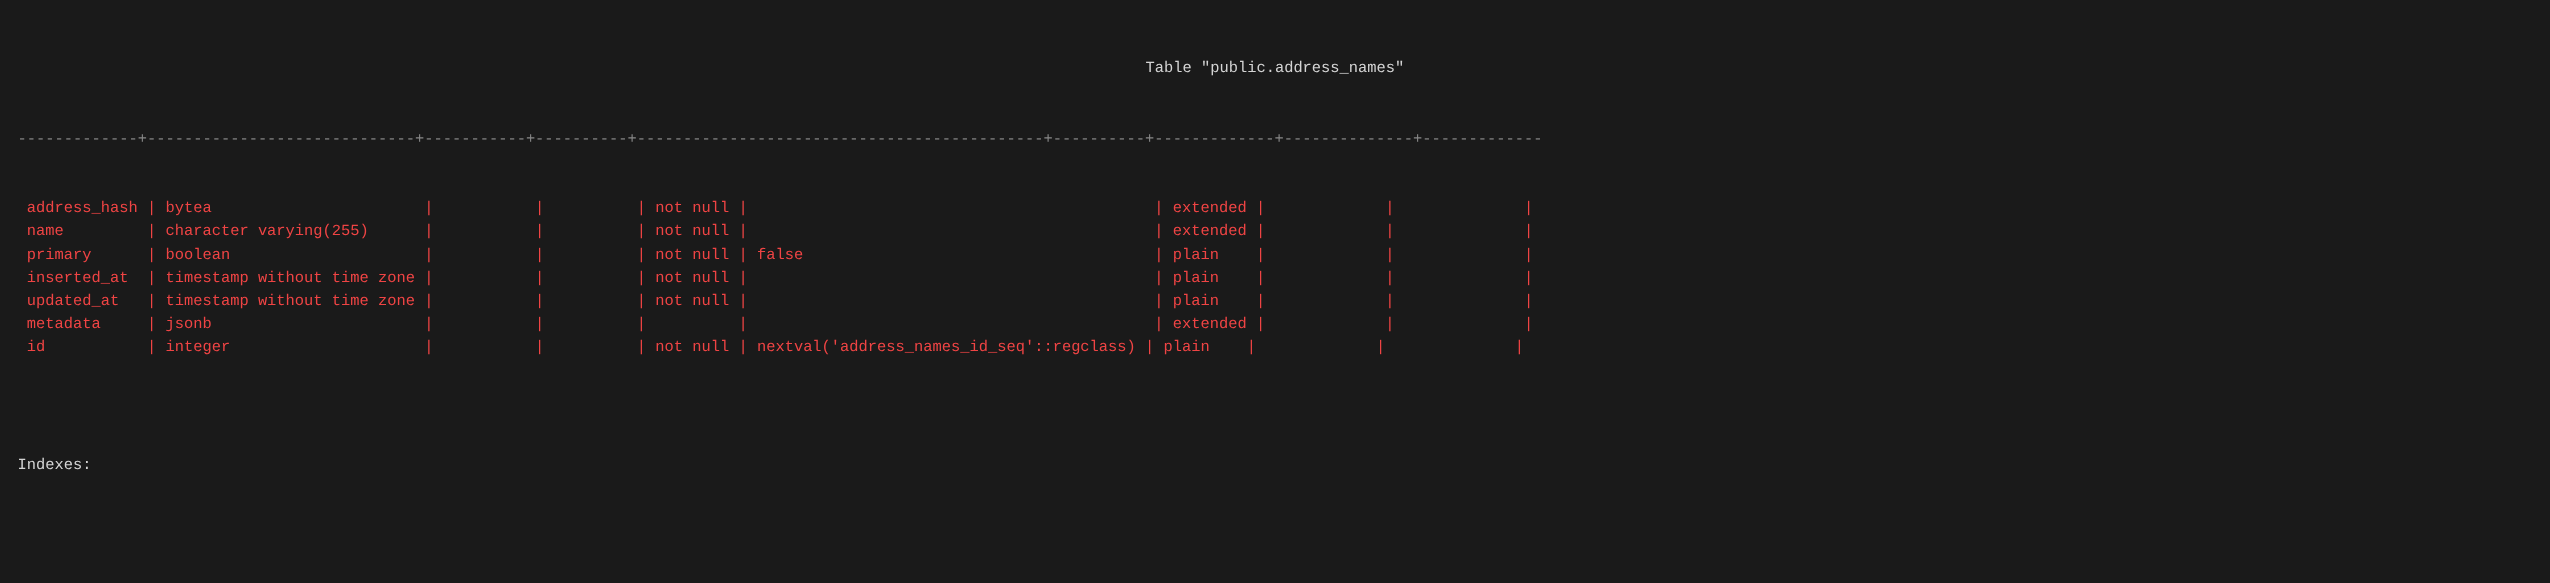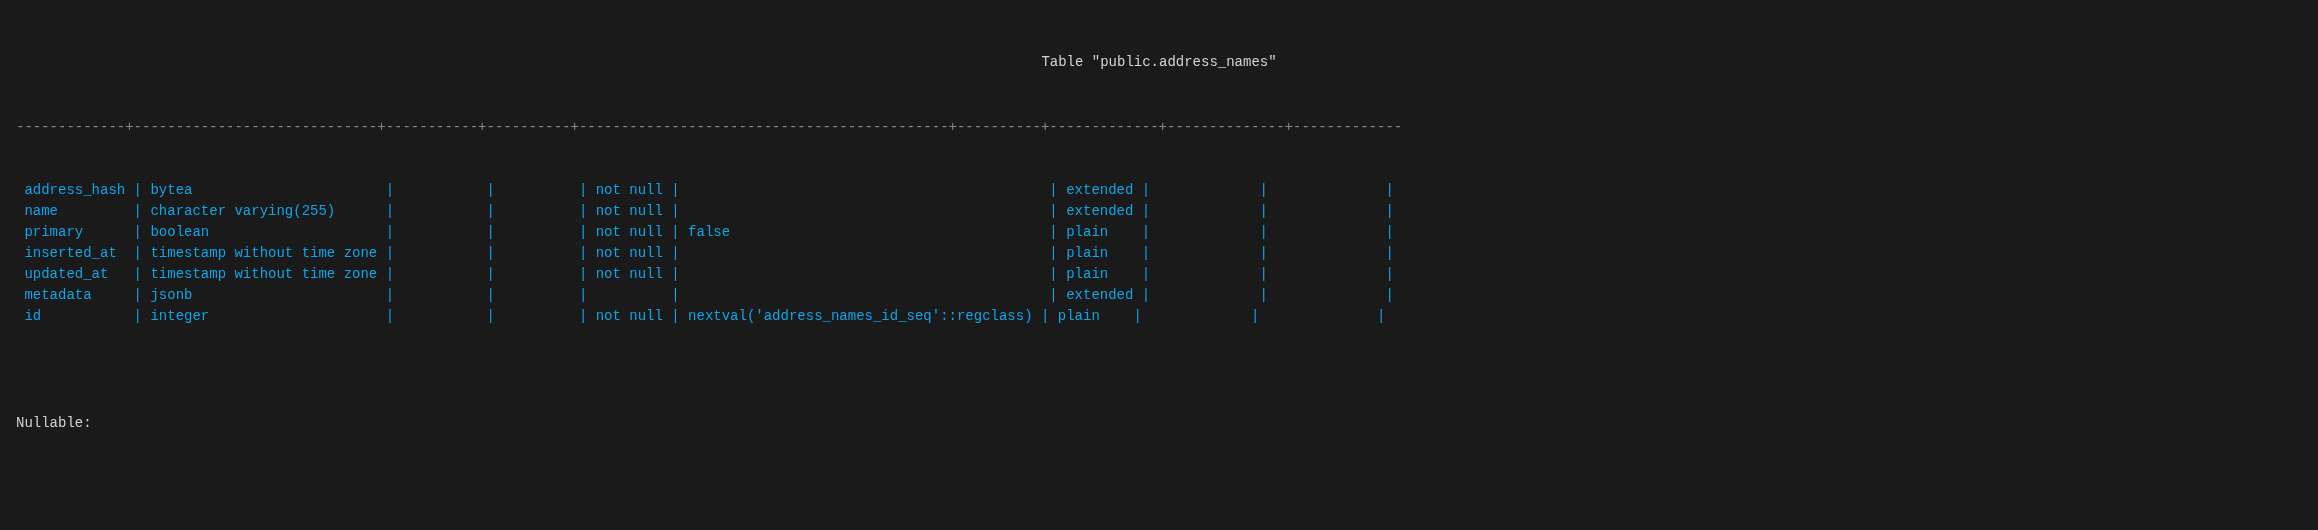--- a/index.html
+++ b/index.html
@@ -26,32 +26,32 @@
       color: #d4d4d4;
       margin-bottom: 2px;
     }
     .header-line {
       color: #d4d4d4;
     }
     .separator-line {
       color: #888;
     }
     .data-row {
-      color: #0ea5e9;
+      color: #ef4444;
     }
     .indexes-section {
       color: #d4d4d4;
       margin-top: 2px;
     }
   </style>
 </head>
 <body>
 
 <div class="terminal-content">
   <div class="title-line">Table "public.address_names"</div>
   <div class="separator-line">-------------+-----------------------------+-----------+----------+--------------------------------------------+----------+-------------+--------------+-------------</div>
   <div id="table-rows"><div class="data-row"> address_hash | bytea                       |           |          | not null |                                            | extended |             |              |</div><div class="data-row"> name         | character varying(255)      |           |          | not null |                                            | extended |             |              |</div><div class="data-row"> primary      | boolean                     |           |          | not null | false                                      | plain    |             |              |</div><div class="data-row"> inserted_at  | timestamp without time zone |           |          | not null |                                            | plain    |             |              |</div><div class="data-row"> updated_at   | timestamp without time zone |           |          | not null |                                            | plain    |             |              |</div><div class="data-row"> metadata     | jsonb                       |           |          |          |                                            | extended |             |              |</div><div class="data-row"> id           | integer                     |           |          | not null | nextval('address_names_id_seq'::regclass) | plain    |             |              |</div></div>
   <div class="indexes-section">
-    <div>Nullable:</div>
+    <div>Indexes:</div>
     
     
   </div>
 </div>
 
 </body></html>

